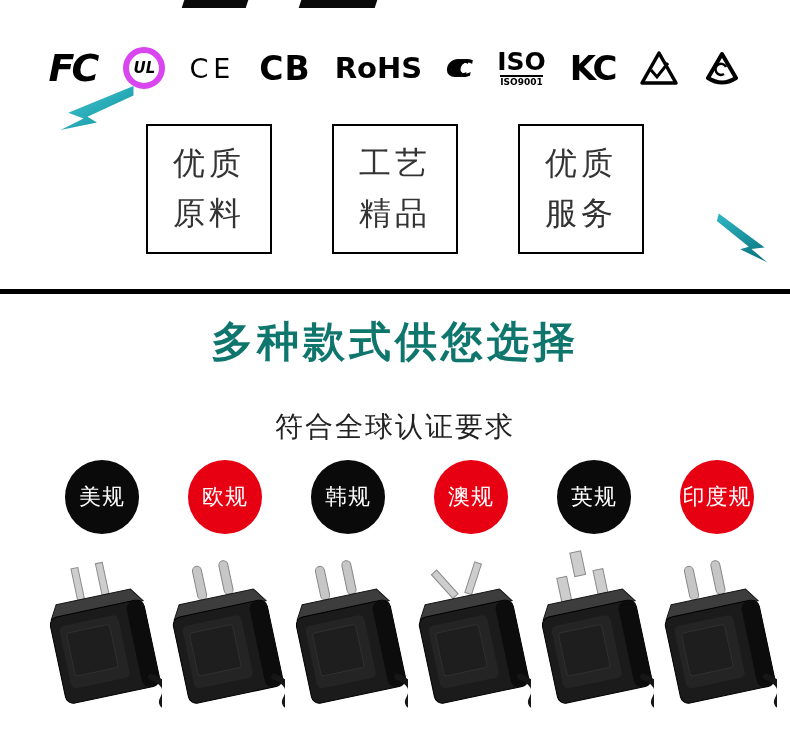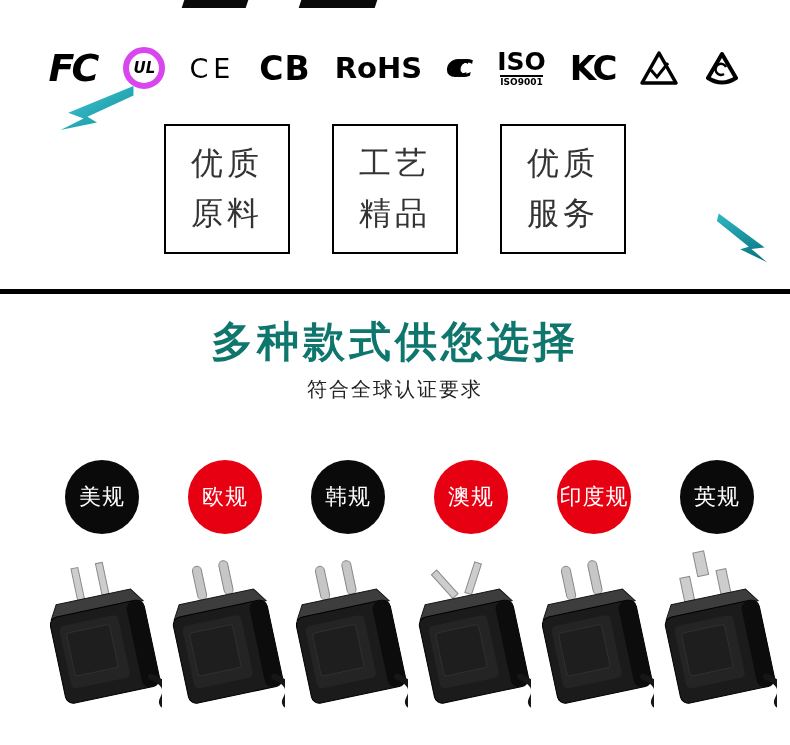--- a/index.html
+++ b/index.html
@@ -27,33 +27,33 @@
   .iso-sub { font-size: 9px; font-weight: 700; border-top: 2px solid #000; margin-top: 1px; padding-top: 1px; }
   .cert-kc { font-size: 34px; font-weight: 900; letter-spacing: -2px; }
 
   
   .arrow-left { position: absolute; left: 58px; top: 84px; }
   .arrow-right { position: absolute; right: 16px; top: 206px; }
   .arrow-right svg { transform: rotate(14deg); }
 
   
   .feature-boxes { position: absolute; top: 124px; left: 0; right: 0;
-                   display: flex; justify-content: center; gap: 42px; }
+                   display: flex; justify-content: center; gap: 60px; }
   .fbox { width: 126px; height: 130px; border: 2px solid #000; display: flex; flex-direction: column;
           align-items: center; justify-content: center; }
   .fbox span { font-size: 32px; color: #333; letter-spacing: 4px; line-height: 1.55; font-weight: 500; }
 
   
   .divider { position: absolute; top: 289px; left: 0; right: 0; height: 5px; background: #000; }
 
   
   .sec-title { position: absolute; top: 314px; left: 0; right: 0; text-align: center;
                font-size: 42px; font-weight: 700; color: #0f766e; letter-spacing: 4px; }
-  .sec-subtitle { position: absolute; top: 376px; left: 0; right: 0; text-align: center;
-                  font-size: 20px; color: #222; letter-spacing: 2px; }
+  .sec-subtitle { position: absolute; top: 408px; left: 0; right: 0; text-align: center;
+                  font-size: 28px; color: #222; letter-spacing: 2px; }
 
   
   .products { position: absolute; top: 460px; left: 0; right: 0;
               display: flex; justify-content: center; margin-left: 29px; }
   .product { width: 123px; display: flex; flex-direction: column; align-items: center; }
   .badge { width: 74px; height: 74px; border-radius: 50%; color: #fff; display: flex; align-items: center;
            justify-content: center; font-size: 22px; letter-spacing: 1px; white-space: nowrap; }
   figure.adapter { margin: 4px 0 0 0; }
 
   .adapter .plug { display: none; }
@@ -271,20 +271,53 @@
             <rect x="90" y="70" width="18" height="88" rx="8" fill="#0c0c0c"></rect>
             <rect x="20" y="80" width="60" height="64" rx="5" fill="#242424"></rect>
             <rect x="26" y="88" width="44" height="44" rx="3" fill="#1e1e1e" stroke="#303030"></rect>
             <path d="M100 148 c12 8 14 16 7 24 c-5 6 1 9 7 7" stroke="#161616" stroke-width="6" fill="none" stroke-linecap="round"></path>
           </g>
         </svg>
       </figure>
     </div>
 
     <div class="product">
+      <div class="badge" style="background-color: rgb(10, 10, 10);">英规</div>
+      <figure class="adapter" data-plug="uk">
+        <svg width="120" height="178" viewBox="0 0 120 178">
+          <g transform="rotate(-12 60 100)">
+            <g class="plug plug-us">
+                <rect x="44" y="26" width="7" height="32" fill="#cdcdcd" stroke="#8a8a8a"></rect>
+                <rect x="69" y="26" width="7" height="32" fill="#cdcdcd" stroke="#8a8a8a"></rect>
+              </g>
+            <g class="plug plug-round">
+                <rect x="42" y="24" width="9" height="34" rx="4.5" fill="#c6c6c6" stroke="#878787"></rect>
+                <rect x="69" y="24" width="9" height="34" rx="4.5" fill="#c6c6c6" stroke="#878787"></rect>
+              </g>
+            <g class="plug plug-au">
+                <rect x="42" y="26" width="7" height="32" fill="#cdcdcd" stroke="#8a8a8a" transform="rotate(-30 45.5 42)"></rect>
+                <rect x="71" y="26" width="7" height="32" fill="#cdcdcd" stroke="#8a8a8a" transform="rotate(30 74.5 42)"></rect>
+              </g>
+            <g class="plug plug-uk">
+                <rect x="54" y="12" width="11" height="24" fill="#cdcdcd" stroke="#8a8a8a"></rect>
+                <rect x="36" y="34" width="10" height="24" fill="#cdcdcd" stroke="#8a8a8a"></rect>
+                <rect x="73" y="34" width="10" height="24" fill="#cdcdcd" stroke="#8a8a8a"></rect>
+              </g>
+            <polygon points="22,58 98,58 108,72 14,72" fill="#3d3d3d" stroke="#161616"></polygon>
+            <rect x="12" y="70" width="96" height="88" rx="8" fill="#1b1b1b" stroke="#000"></rect>
+            <rect x="90" y="70" width="18" height="88" rx="8" fill="#0c0c0c"></rect>
+            <rect x="20" y="80" width="60" height="64" rx="5" fill="#242424"></rect>
+            <rect x="26" y="88" width="44" height="44" rx="3" fill="#1e1e1e" stroke="#303030"></rect>
+            <path d="M100 148 c12 8 14 16 7 24 c-5 6 1 9 7 7" stroke="#161616" stroke-width="6" fill="none" stroke-linecap="round"></path>
+          </g>
+        </svg>
+      </figure>
+    </div>
+
+    <div class="product">
       <div class="badge" style="background-color: rgb(230, 0, 18);">印度规</div>
       <figure class="adapter" data-plug="in">
         <svg width="120" height="178" viewBox="0 0 120 178">
           <g transform="rotate(-12 60 100)">
             <g class="plug plug-us">
                 <rect x="44" y="26" width="7" height="32" fill="#cdcdcd" stroke="#8a8a8a"></rect>
                 <rect x="69" y="26" width="7" height="32" fill="#cdcdcd" stroke="#8a8a8a"></rect>
               </g>
             <g class="plug plug-round">
                 <rect x="42" y="24" width="9" height="34" rx="4.5" fill="#c6c6c6" stroke="#878787"></rect>
@@ -303,47 +336,14 @@
             <rect x="12" y="70" width="96" height="88" rx="8" fill="#1b1b1b" stroke="#000"></rect>
             <rect x="90" y="70" width="18" height="88" rx="8" fill="#0c0c0c"></rect>
             <rect x="20" y="80" width="60" height="64" rx="5" fill="#242424"></rect>
             <rect x="26" y="88" width="44" height="44" rx="3" fill="#1e1e1e" stroke="#303030"></rect>
             <path d="M100 148 c12 8 14 16 7 24 c-5 6 1 9 7 7" stroke="#161616" stroke-width="6" fill="none" stroke-linecap="round"></path>
           </g>
         </svg>
       </figure>
     </div>
 
-    <div class="product">
-      <div class="badge" style="background-color: rgb(10, 10, 10);">英规</div>
-      <figure class="adapter" data-plug="uk">
-        <svg width="120" height="178" viewBox="0 0 120 178">
-          <g transform="rotate(-12 60 100)">
-            <g class="plug plug-us">
-                <rect x="44" y="26" width="7" height="32" fill="#cdcdcd" stroke="#8a8a8a"></rect>
-                <rect x="69" y="26" width="7" height="32" fill="#cdcdcd" stroke="#8a8a8a"></rect>
-              </g>
-            <g class="plug plug-round">
-                <rect x="42" y="24" width="9" height="34" rx="4.5" fill="#c6c6c6" stroke="#878787"></rect>
-                <rect x="69" y="24" width="9" height="34" rx="4.5" fill="#c6c6c6" stroke="#878787"></rect>
-              </g>
-            <g class="plug plug-au">
-                <rect x="42" y="26" width="7" height="32" fill="#cdcdcd" stroke="#8a8a8a" transform="rotate(-30 45.5 42)"></rect>
-                <rect x="71" y="26" width="7" height="32" fill="#cdcdcd" stroke="#8a8a8a" transform="rotate(30 74.5 42)"></rect>
-              </g>
-            <g class="plug plug-uk">
-                <rect x="54" y="12" width="11" height="24" fill="#cdcdcd" stroke="#8a8a8a"></rect>
-                <rect x="36" y="34" width="10" height="24" fill="#cdcdcd" stroke="#8a8a8a"></rect>
-                <rect x="73" y="34" width="10" height="24" fill="#cdcdcd" stroke="#8a8a8a"></rect>
-              </g>
-            <polygon points="22,58 98,58 108,72 14,72" fill="#3d3d3d" stroke="#161616"></polygon>
-            <rect x="12" y="70" width="96" height="88" rx="8" fill="#1b1b1b" stroke="#000"></rect>
-            <rect x="90" y="70" width="18" height="88" rx="8" fill="#0c0c0c"></rect>
-            <rect x="20" y="80" width="60" height="64" rx="5" fill="#242424"></rect>
-            <rect x="26" y="88" width="44" height="44" rx="3" fill="#1e1e1e" stroke="#303030"></rect>
-            <path d="M100 148 c12 8 14 16 7 24 c-5 6 1 9 7 7" stroke="#161616" stroke-width="6" fill="none" stroke-linecap="round"></path>
-          </g>
-        </svg>
-      </figure>
-    </div>
-
   </div>
 </div>
 
 </body></html>

